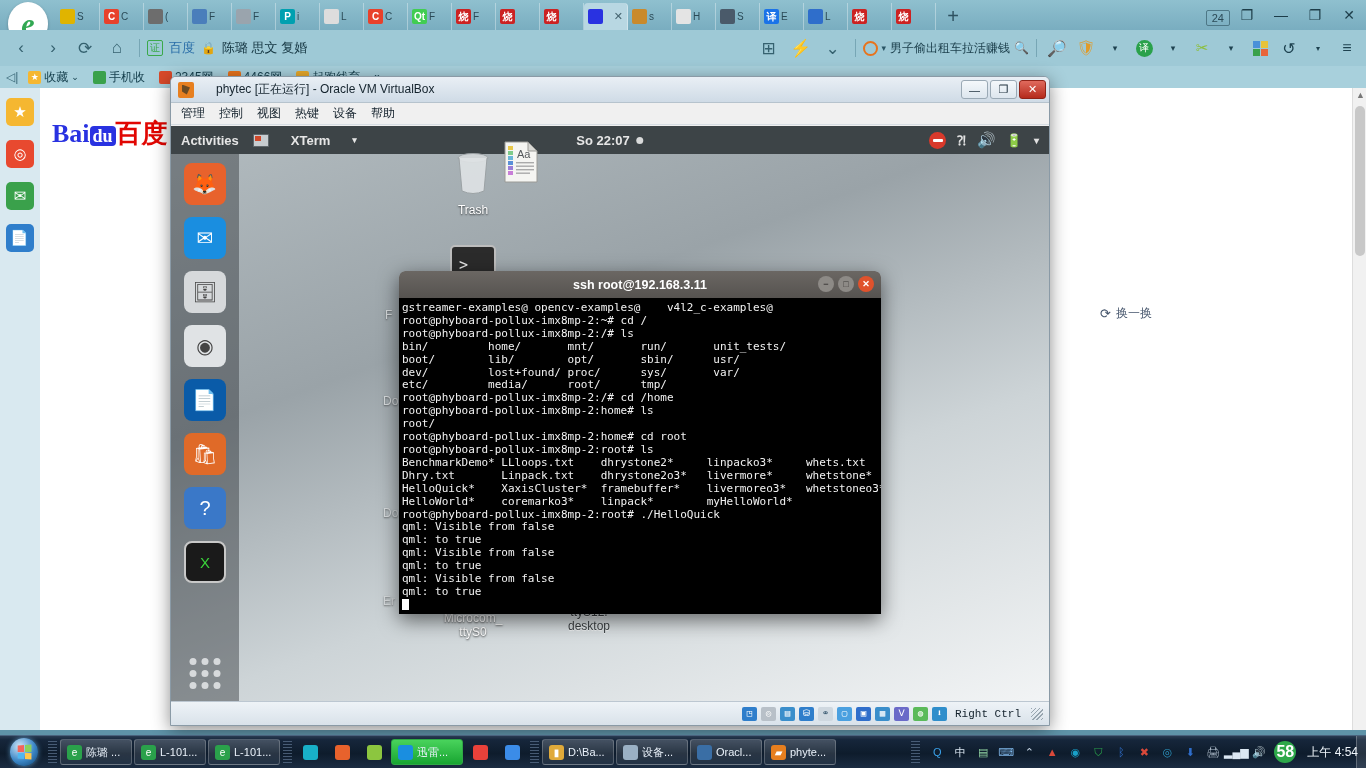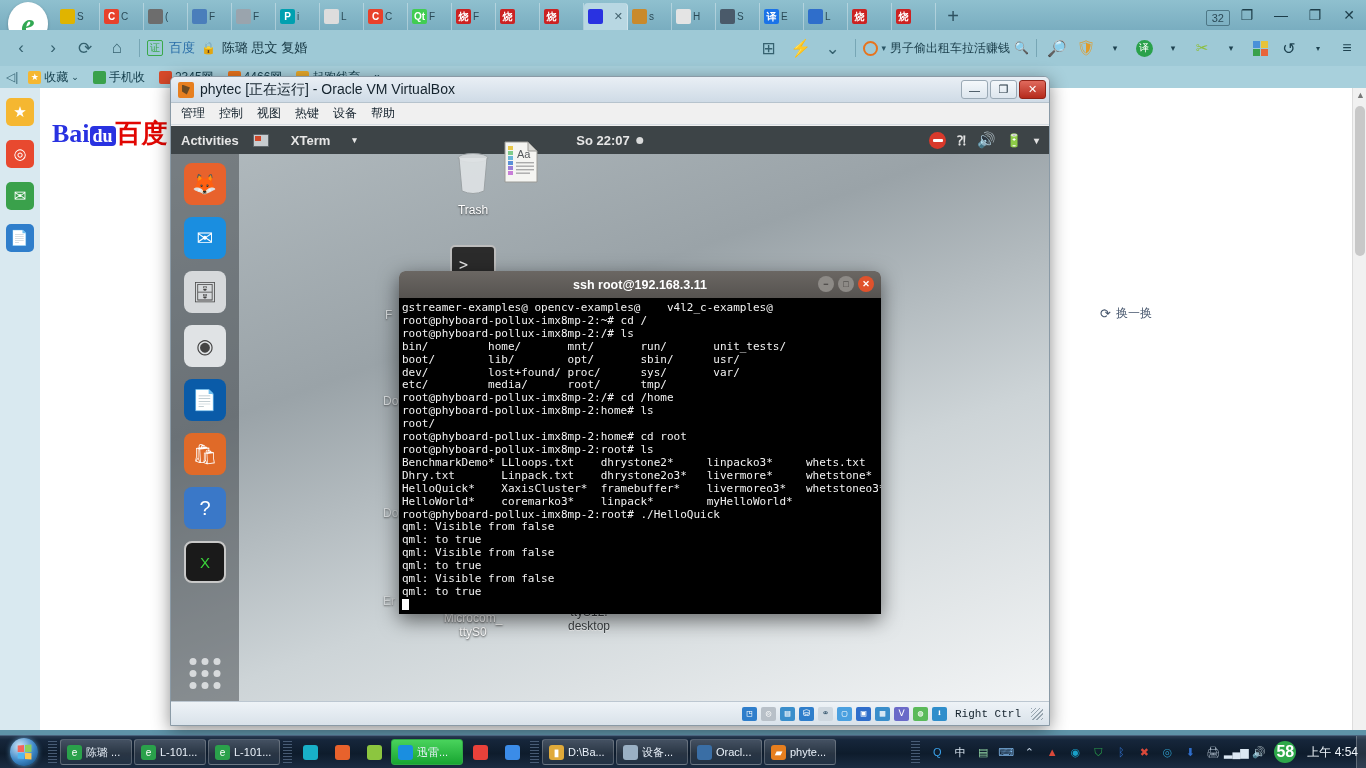--- a/index.html
+++ b/index.html
@@ -142,21 +142,21 @@
     height:26px; background:linear-gradient(#e9eff5,#cfdbe6);
     display:flex; align-items:center; padding:0 3px 0 7px; gap:6px;
     border-bottom:1px solid #b6c3cd;
   }
   .vb-title .ico {
     width:16px;height:16px;background:#e77f1f; border-radius:2px;
     position:relative;
   }
   .vb-title .ico::after{content:"";position:absolute;left:4px;top:3px;width:8px;height:10px;
     background:#6b4a22;clip-path:polygon(0 0,100% 30%,60% 100%,0 70%);}
-  .vb-title .t { font-size:14px; color:#14232d; }
+  .vb-title .t { font-size:12px; color:#14232d;margin-left:16px; }
   .vb-wc { margin-left:auto; display:flex; align-items:center; gap:2px;}
   .vb-wc div { width:27px;height:19px;border:1px solid #9aa9b5; border-radius:3px;
      background:linear-gradient(#f4f8fb,#dde6ee);
      display:flex;align-items:center;justify-content:center;font-size:11px;color:#20323f;
      cursor:pointer;}
   .vb-wc .cls { background:linear-gradient(#e06a5d,#b52a1c); color:#fff; border-color:#8f2318;}
   .vb-menu { height:22px; background:#f0f0f0; display:flex; align-items:center;
      gap:14px; padding:0 10px; font-size:12px; color:#12202b;
      border-bottom:1px solid #d6dde3;}
   .vb-menu span { cursor:pointer;text-align:center; }
@@ -391,21 +391,21 @@
         <div class="tab">
           <span class="fav" style="background:#cc2222">烧</span>
           <span class="tt"></span>
         </div>
         <div class="tab">
           <span class="fav" style="background:#cc2222">烧</span>
           <span class="tt"></span>
         </div>
       </div>
     <div class="newtab">+</div>
-    <div class="tabcount">32</div>
+    <div class="tabcount">24</div>
     <div class="wincontrols">
       <div>❐</div>
       <div>—</div>
       <div>❐</div>
       <div class="close">✕</div>
     </div>
   </div>
 
   <div class="navbar">
     <div class="navbtn">‹</div>

